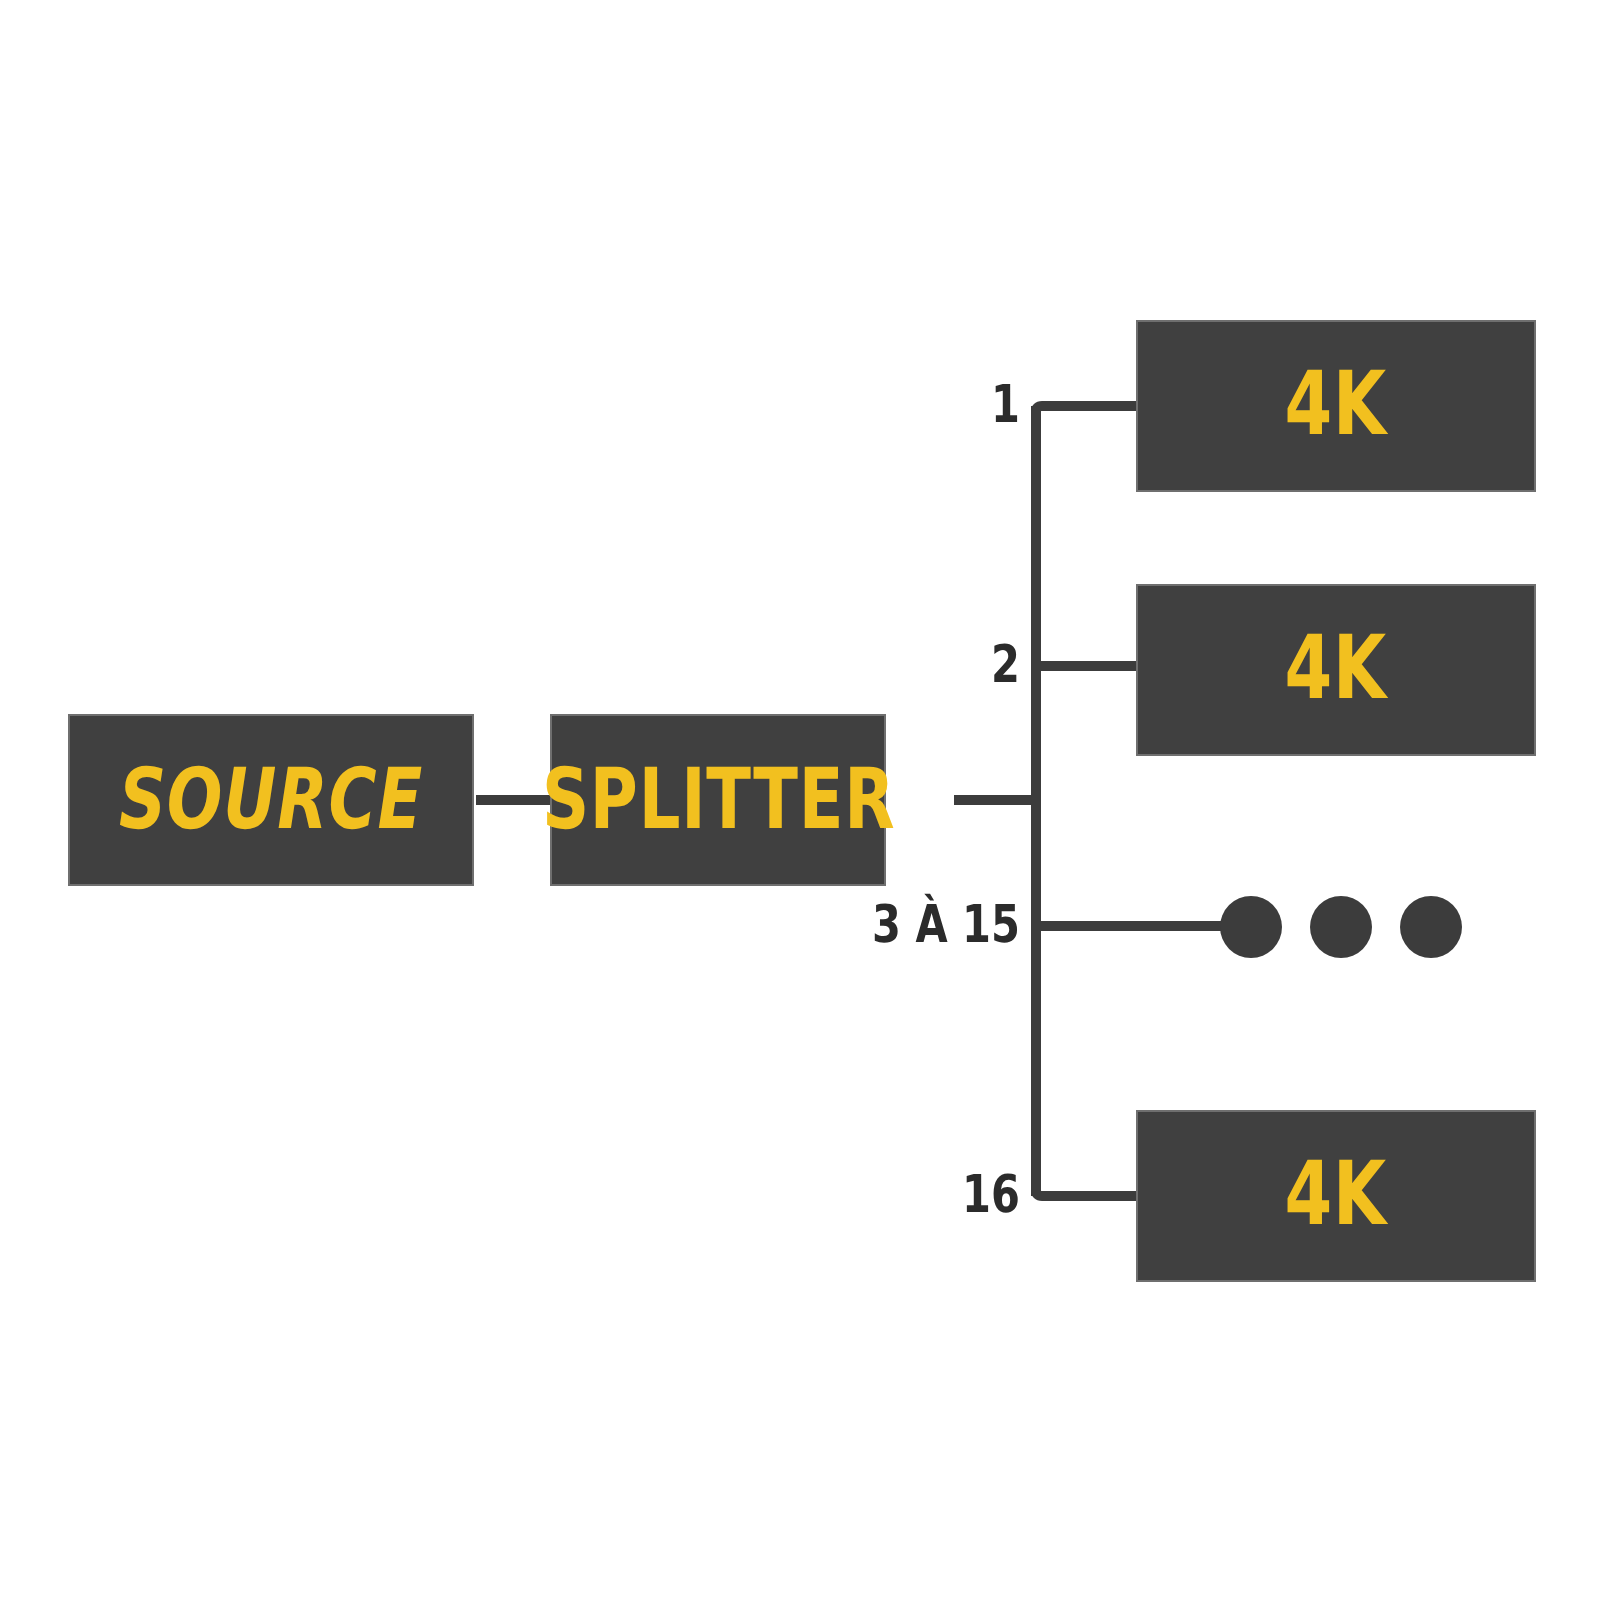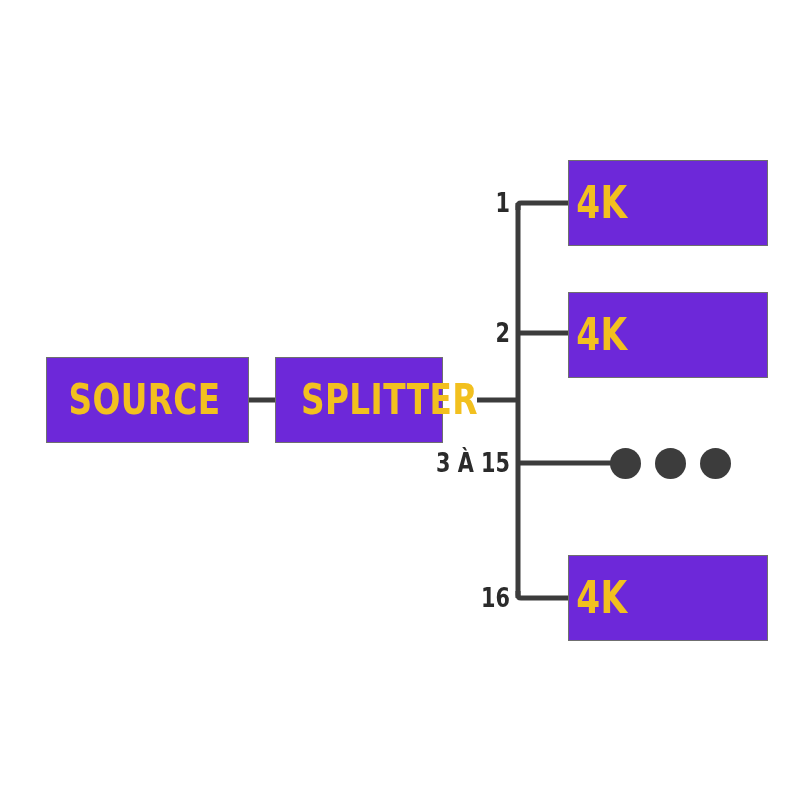--- a/index.html
+++ b/index.html
@@ -24,21 +24,22 @@
     top: 0;
     width: 800px;
     height: 800px;
     display: block;
   }
   .node-box {
     position: absolute;
     box-sizing: border-box;
     display: flex;
     align-items: center;
-    background: #6d28d9;
+    justify-content: center;
+    background: #404040;
     border: 1px solid #6f6f6f;
   }
   .node-label {
     color: #f2c01f;
     font-family: "DejaVu Sans", sans-serif;
     font-weight: bold;
     letter-spacing: 0.5px;
     line-height: 1;
     transform: scaleX(0.78);
     transform-origin: center center;
@@ -84,21 +85,21 @@
 
     <path d="M 518 210 L 518 206 Q 518 203 521 203 L 568 203" fill="none" stroke="#3c3c3c" stroke-width="5" stroke-linejoin="round"></path>
 
     <line x1="518" y1="333" x2="568" y2="333" stroke="#3c3c3c" stroke-width="5" stroke-linecap="butt"></line>
 
     <line x1="518" y1="463" x2="626" y2="463" stroke="#3c3c3c" stroke-width="5" stroke-linecap="butt"></line>
 
     <path d="M 518 591 L 518 595 Q 518 598 521 598 L 568 598" fill="none" stroke="#3c3c3c" stroke-width="5" stroke-linejoin="round"></path>
   </svg>
 
-  <div class="node-box" style="left:46px; top:357px; width:203px; height:86px;">
+  <div class="node-box" style="left:34px; top:357px; width:203px; height:86px;font-style:italic;">
     <span class="node-label size-md">SOURCE</span>
   </div>
 
   <div class="node-box" style="left:275px; top:357px; width:168px; height:86px;">
     <span class="node-label size-md">SPLITTER</span>
   </div>
 
   <div class="node-box" style="left:568px; top:160px; width:200px; height:86px;">
     <span class="node-label size-lg">4K</span>
   </div>

